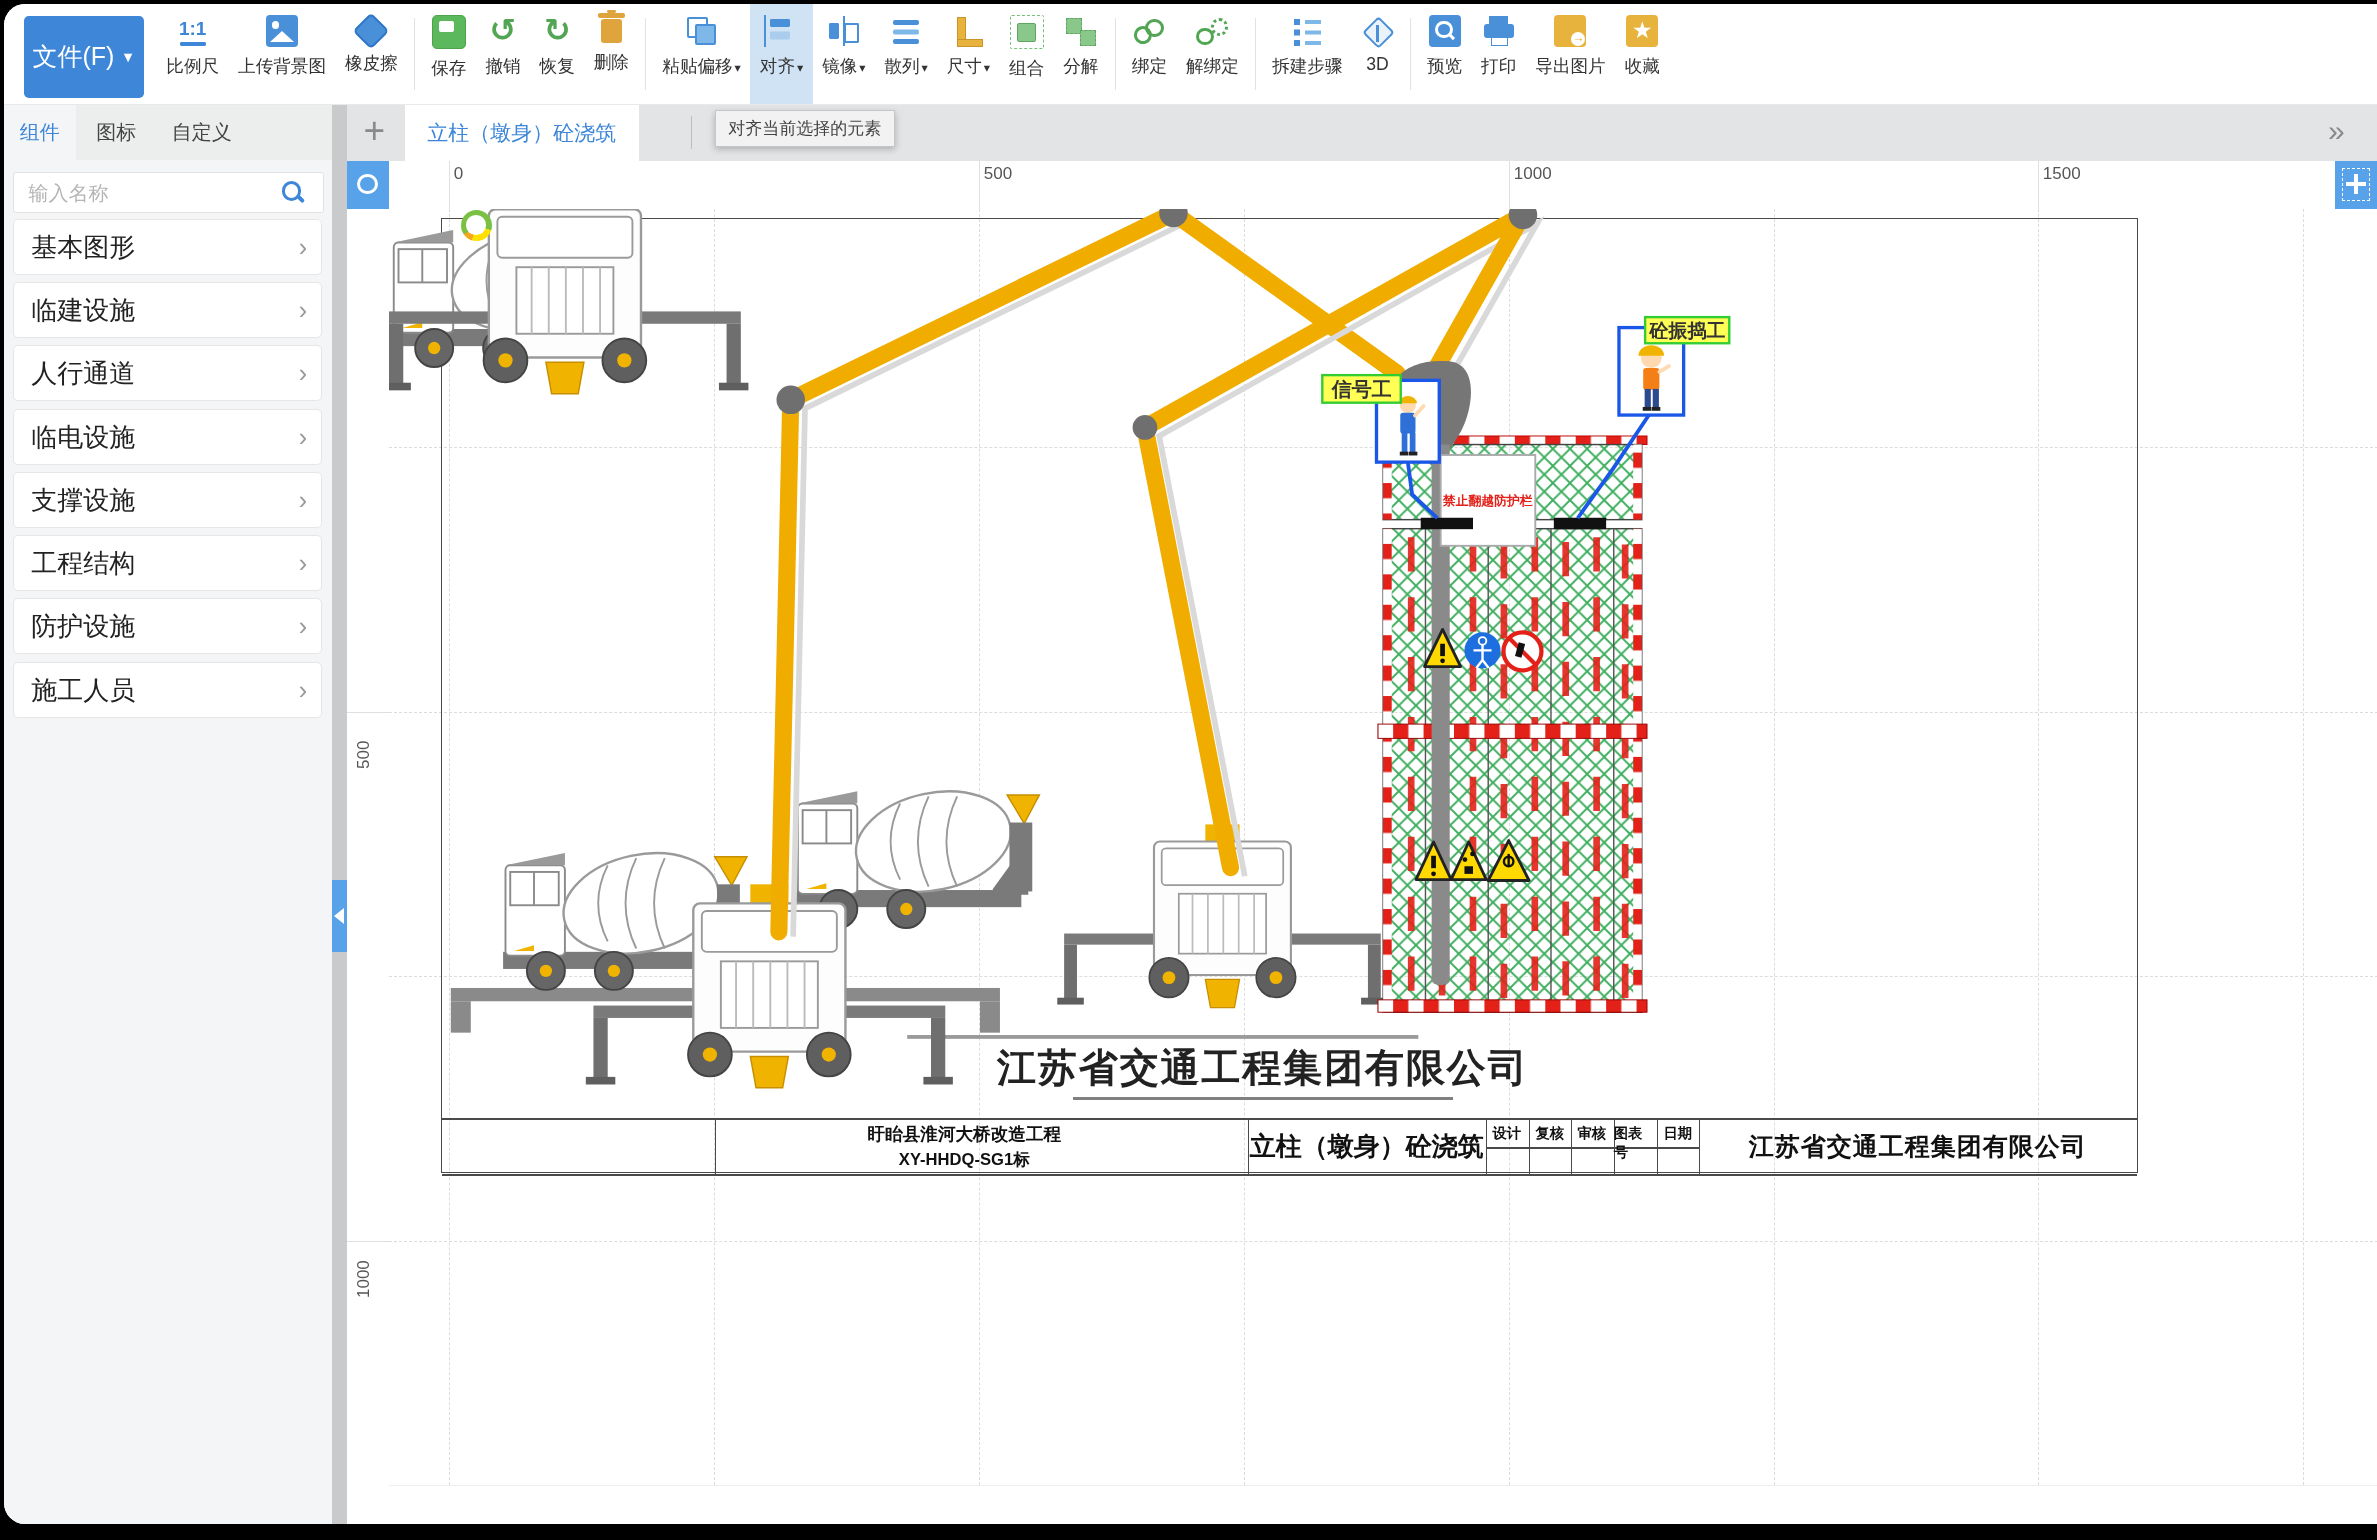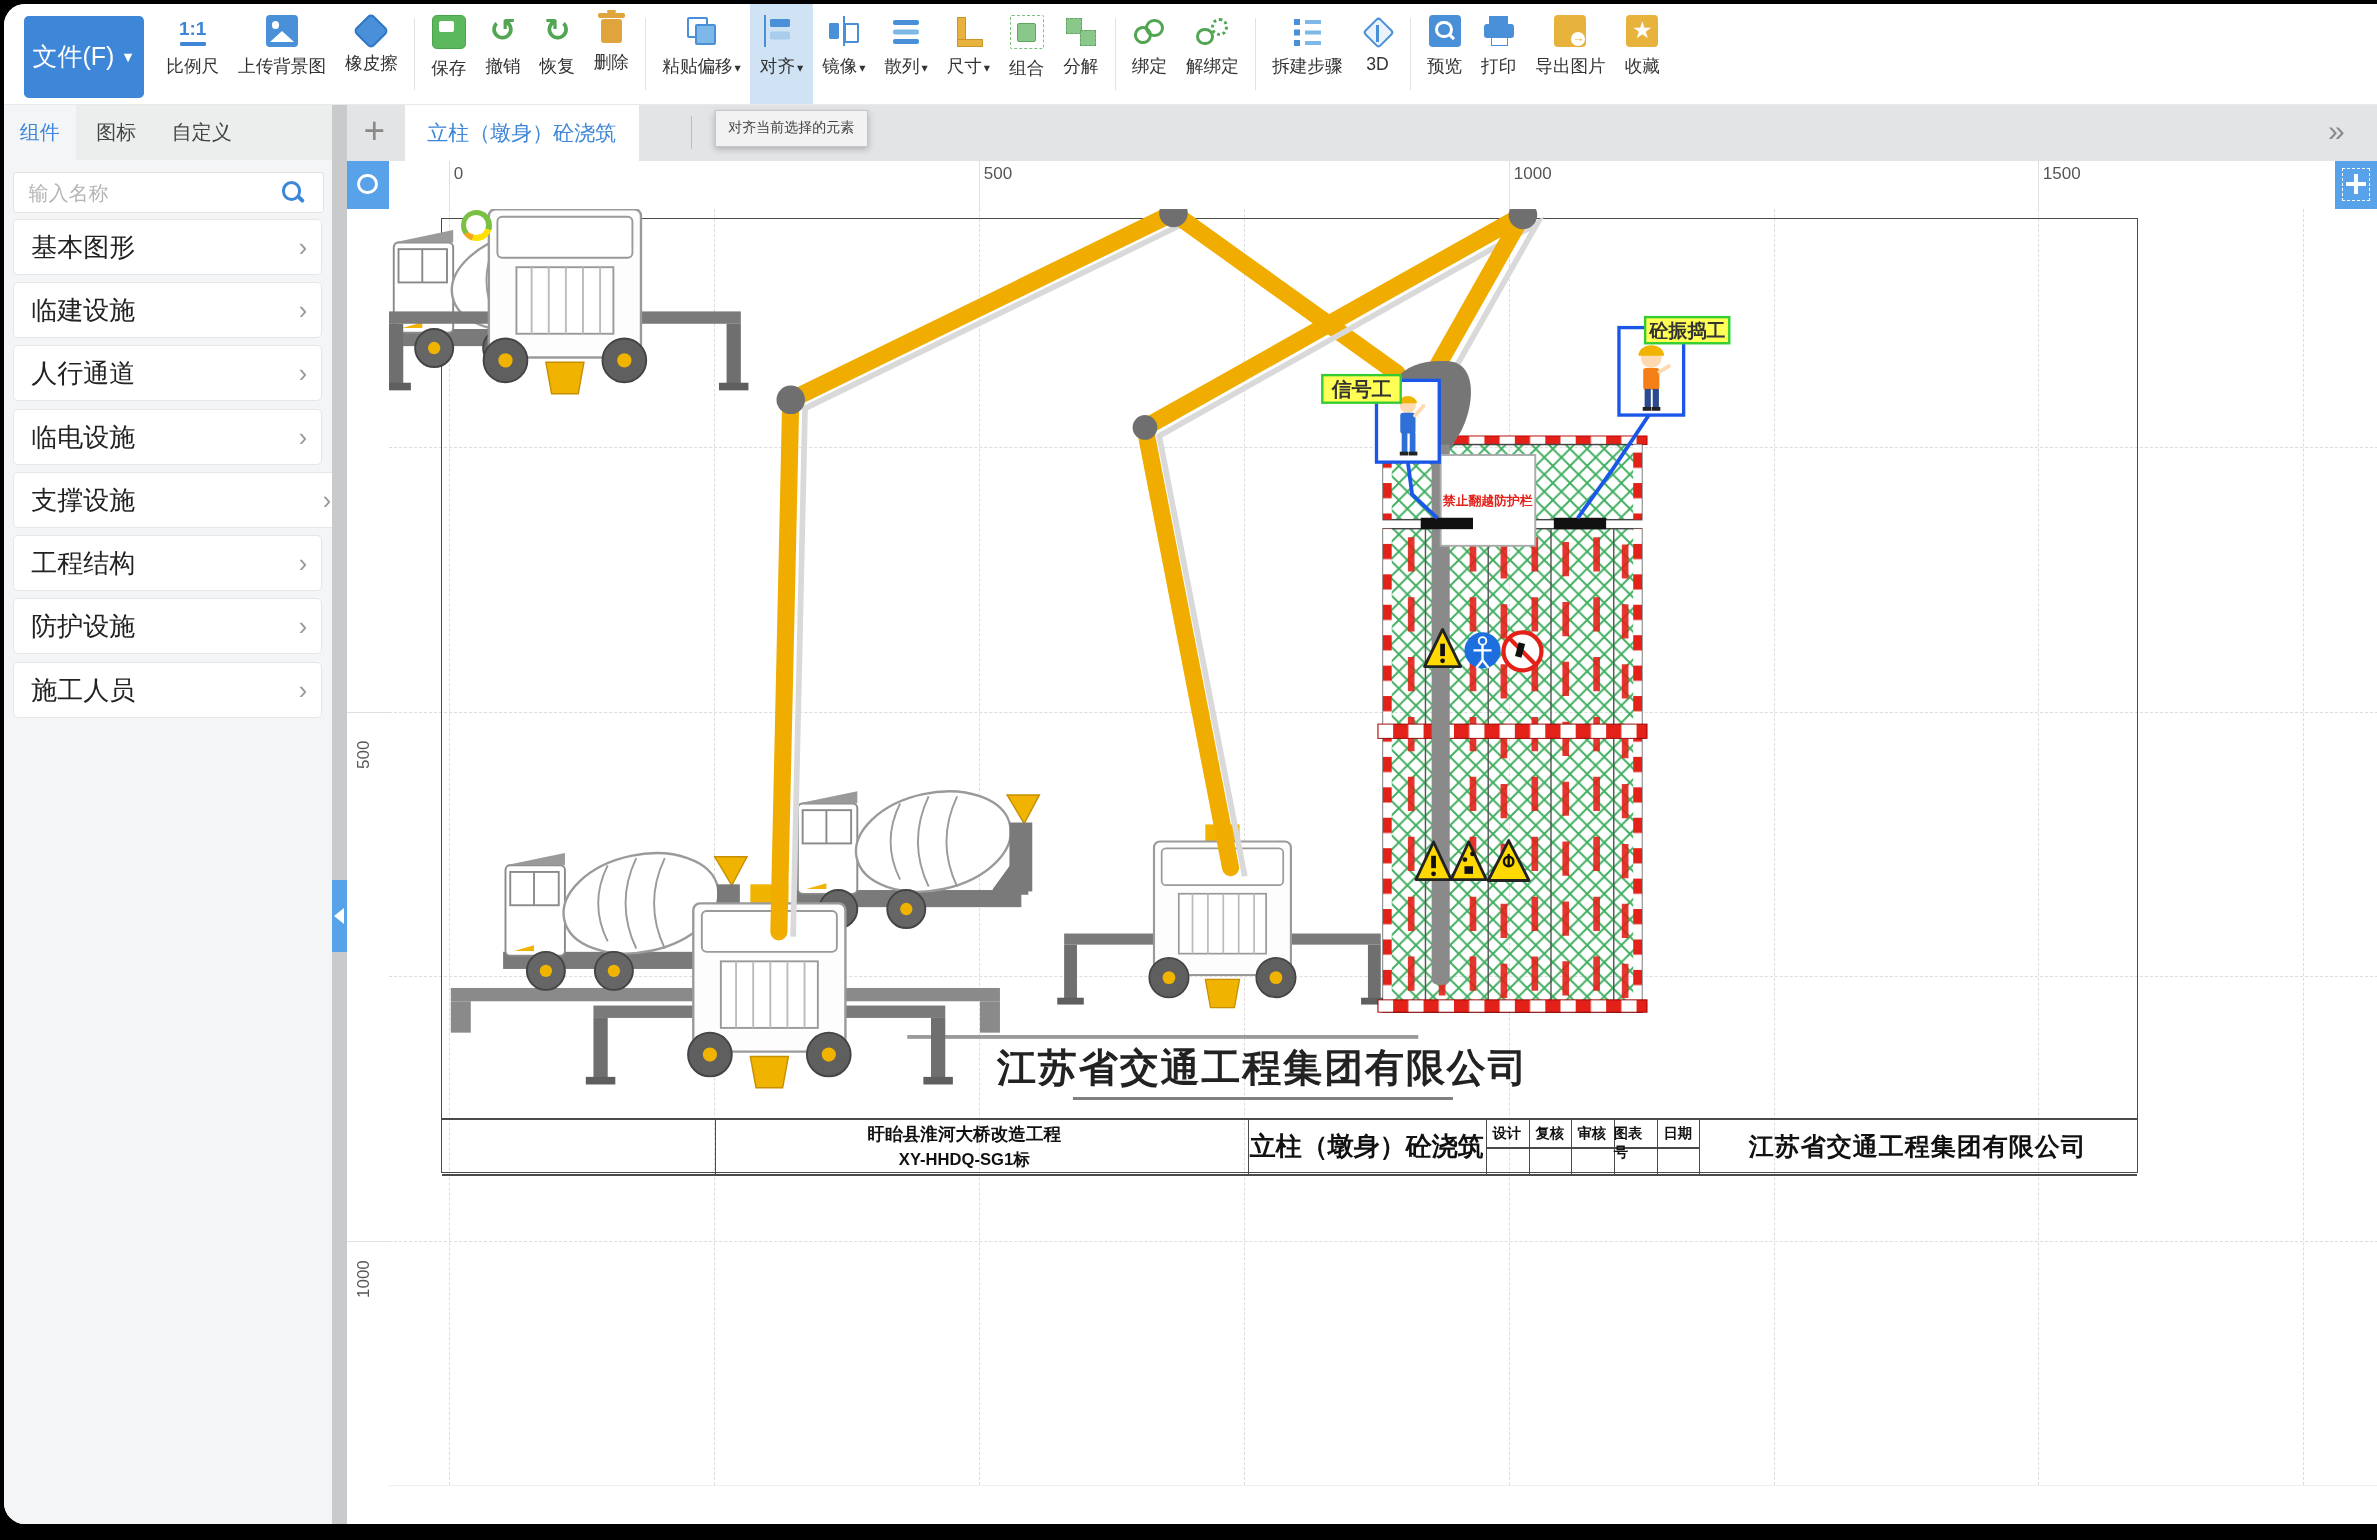--- a/index.html
+++ b/index.html
@@ -89,21 +89,21 @@
   .tri-left{width:0;height:0;border-top:8.6px solid transparent;border-bottom:8.6px solid transparent;border-right:10.5px solid #fff;}
 
   
   .canvas-area{position:absolute;left:343px;top:101px;width:2036px;bottom:0;background:#fff;}
   .ctab-bar{position:absolute;left:0;top:0;width:100%;height:56px;background:#e3e4e6;border-bottom:1px solid #d2d2d2;}
   .ctab-plus{position:absolute;left:8.6px;top:0;width:38px;height:56px;font-size:37px;color:#8a8a8a;text-align:center;line-height:52px;cursor:pointer;}
   .ctab{position:absolute;left:58px;top:0;width:234px;height:56px;background:#fff;color:#3d86d8;font-size:21px;display:flex;align-items:center;justify-content:center;cursor:pointer;}
   .ctab-sep{position:absolute;left:344px;top:11.4px;width:1px;height:33px;background:#bdbdbd;}
   .ctab-more{position:absolute;right:38px;top:0;font-size:30px;color:#8a8a8a;line-height:52px;cursor:pointer;}
   .tooltip{position:absolute;left:368px;top:4.8px;height:35px;background:#f2f2f2;border:1px solid #c6c6c6;box-shadow:0 2.9px 6.7px rgba(0,0,0,.25);
-    font-size:14px;color:#444;display:flex;align-items:center;padding:0 12.4px;z-index:60;}
+    font-size:17px;color:#444;display:flex;align-items:center;padding:0 12.4px;z-index:60;}
   .ruler-corner{position:absolute;left:0;top:56px;width:42px;height:48px;background:#57a2e8;}
   .ruler-corner::before{content:"";position:absolute;left:10.5px;top:13.3px;width:14.3px;height:14.3px;border:3.3px solid #fff;border-radius:50%;}
   .h-ruler{position:absolute;left:42px;top:56px;width:1946px;height:48px;background:#fff;border-bottom:1px solid #dadada;}
   .h-ruler .tickline{position:absolute;top:0;bottom:0;width:1px;background:#e0e0e0;}
   .h-ruler .tlabel{position:absolute;top:2.9px;font-size:17px;color:#555;}
   .fit-btn{position:absolute;left:1988px;top:56px;width:43px;height:48px;background:#57a2e8;}
   .fit-btn::before{content:"";position:absolute;left:11.4px;top:21px;width:20px;height:3.8px;background:#fff;}
   .fit-btn::after{content:"";position:absolute;left:19.5px;top:13px;width:3.8px;height:20px;background:#fff;}
   .fit-btn i{position:absolute;inset:7.6px;border:1.9px dashed #fff;}
   .v-ruler{position:absolute;left:0;top:104px;width:42px;height:1276px;background:#fff;border-right:1px solid #dadada;}
@@ -314,21 +314,21 @@
           <span class="chev">›</span>
         </div>
         <div class="side-item" style="top: 126px;">
           <span class="lbl">人行通道</span>
           <span class="chev">›</span>
         </div>
         <div class="side-item" style="top: 190px;">
           <span class="lbl">临电设施</span>
           <span class="chev">›</span>
         </div>
-        <div class="side-item" style="top: 253px; padding-left: 24px;">
+        <div class="side-item" style="top: 253px;">
           <span class="lbl">支撑设施</span>
           <span class="chev">›</span>
         </div>
         <div class="side-item" style="top: 316px;">
           <span class="lbl">工程结构</span>
           <span class="chev">›</span>
         </div>
         <div class="side-item" style="top: 379px; text-align: center;">
           <span class="lbl">防护设施</span>
           <span class="chev">›</span>

